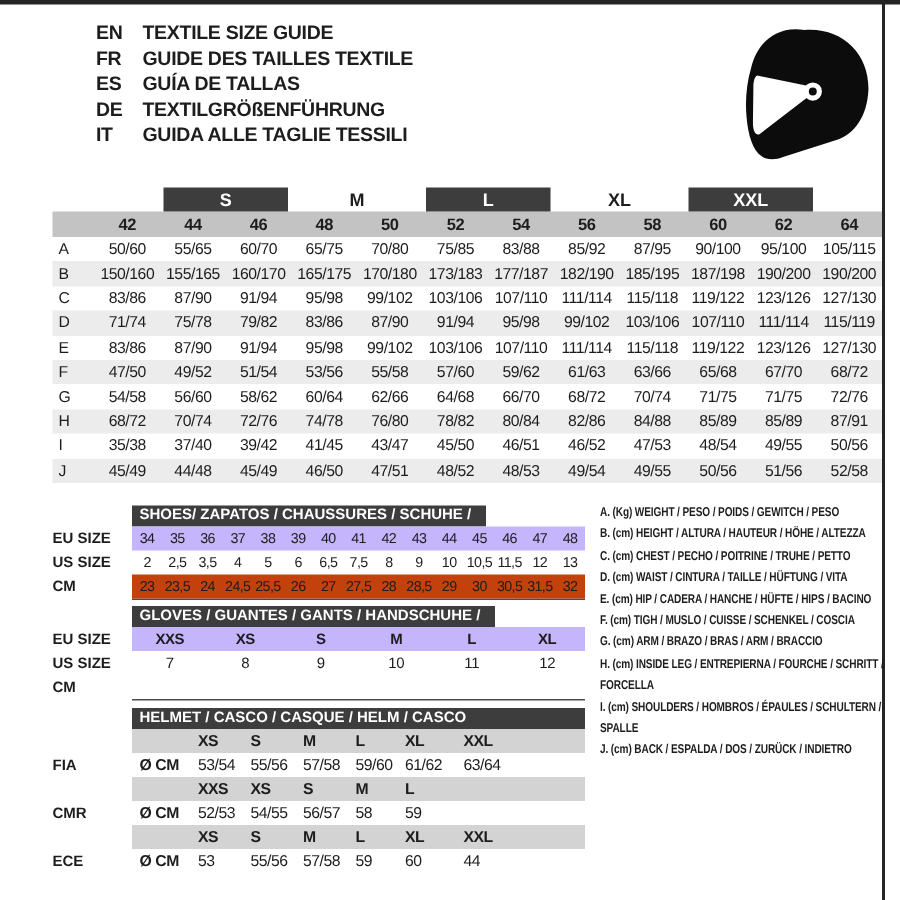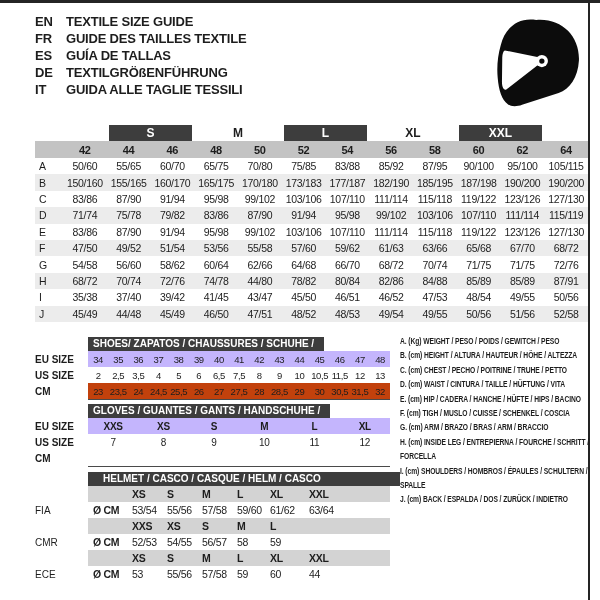--- a/index.html
+++ b/index.html
@@ -6,21 +6,21 @@
   body {
     width:600px; height:600px; position:relative; overflow:hidden;
     background:#ffffff; color:#1d1d1d;
     font-family:"Liberation Sans", sans-serif;
   }
   .border-top   { position:absolute; top:0; left:0; width:600px; height:3px; background:#242424; }
   .border-right { position:absolute; top:0; left:588px; width:2px; height:600px; background:#242424; }
 
   
   .langs { position:absolute; left:35px; top:13px; font-weight:700; font-size:13px; letter-spacing:-0.2px; }
-  .lang-row  { display:flex; height:17px; align-items:center; }
+  .lang-row  { display:flex; height:17px; align-items:center;margin-left:29px; }
   .lang-code { width:31px; }
 
   
   .helmet-svg { position:absolute; left:452px; top:4px; width:132px; height:108px; }
 
   
   .main-table { position:absolute; left:35px; top:124px; width:553px; font-size:10.5px; letter-spacing:-0.3px; }
   .mt-row { display:grid; grid-template-columns:28px repeat(12,1fr); align-items:center; height:16.4px; }
   .mt-letters { height:17px; }
   .group-box  { text-align:center; font-weight:700; font-size:12px; letter-spacing:0; margin:0 2px; height:16px; line-height:16px; }
@@ -44,23 +44,23 @@
   .band-size { background:#c4b5fd; }
   .band-cm   { background:#c2410c; }
   .sub-cell  { flex:1; text-align:center; font-size:9.5px; letter-spacing:-0.4px; }
   .gloves .sub-cell { font-size:10px; letter-spacing:-0.3px; }
   .sub-cell.alpha { font-weight:700; }
   .sub-underline { margin-left:53px; width:302px; height:1px; background:#4a4a4a; }
 
   
   .helmet-table { position:absolute; left:35px; top:472px; }
   .ht-title { margin-left:53px; width:297px; background:#3d3d3d; color:#fff; font-weight:700; font-size:10px;
-              height:14px; line-height:14px; padding-left:15px; }
+              height:14px; line-height:14px; padding-left:5px; }
   .ht-row   { display:flex; height:16px; align-items:center; }
-  .ht-label { width:53px; font-weight:400; font-size:10px; }
+  .ht-label { width:53px; font-weight:700; font-size:10px; }
   .ht-cells { display:grid; grid-template-columns:44px 35px 35px 35px 33px 39px 81px; width:302px; height:16px; align-items:center; }
   .ht-cells.size-row { background:#d3d3d3; }
   .ht-cell  { font-size:10.5px; letter-spacing:-0.3px; text-align:left; }
   .ht-cell.bold { font-weight:700; }
   .ht-cell.first { padding-left:5px; }
 
   
   .legend { position:absolute; left:400px; top:334px; width:240px;
             transform:scaleX(0.79); transform-origin:left top;
             font-weight:700; font-size:8.5px; line-height:14.4px; letter-spacing:-0.1px; }
@@ -228,21 +228,21 @@
       <div class="mt-cell">71/75</div>
       <div class="mt-cell">71/75</div>
       <div class="mt-cell">72/76</div>
     </div>
     <div class="mt-row mt-data band">
       <div class="mt-cell mt-label">H</div>
       <div class="mt-cell">68/72</div>
       <div class="mt-cell">70/74</div>
       <div class="mt-cell">72/76</div>
       <div class="mt-cell">74/78</div>
-      <div class="mt-cell">44/80</div>
+      <div class="mt-cell">76/80</div>
       <div class="mt-cell">78/82</div>
       <div class="mt-cell">80/84</div>
       <div class="mt-cell">82/86</div>
       <div class="mt-cell">84/88</div>
       <div class="mt-cell">85/89</div>
       <div class="mt-cell">85/89</div>
       <div class="mt-cell">87/91</div>
     </div>
     <div class="mt-row mt-data">
       <div class="mt-cell mt-label">I</div>

